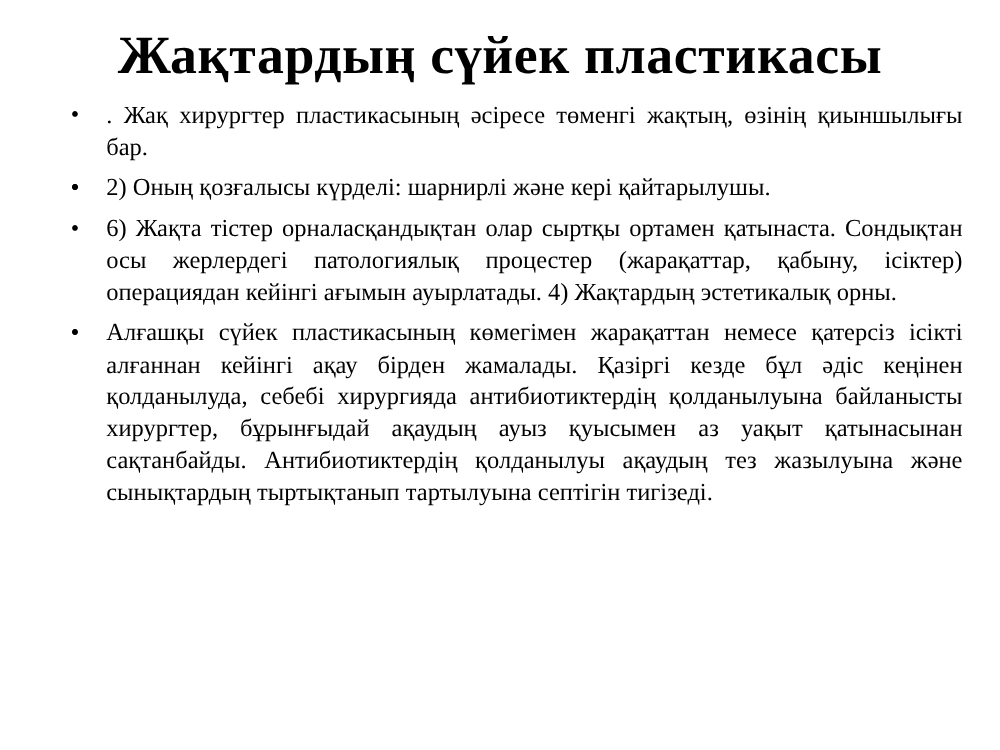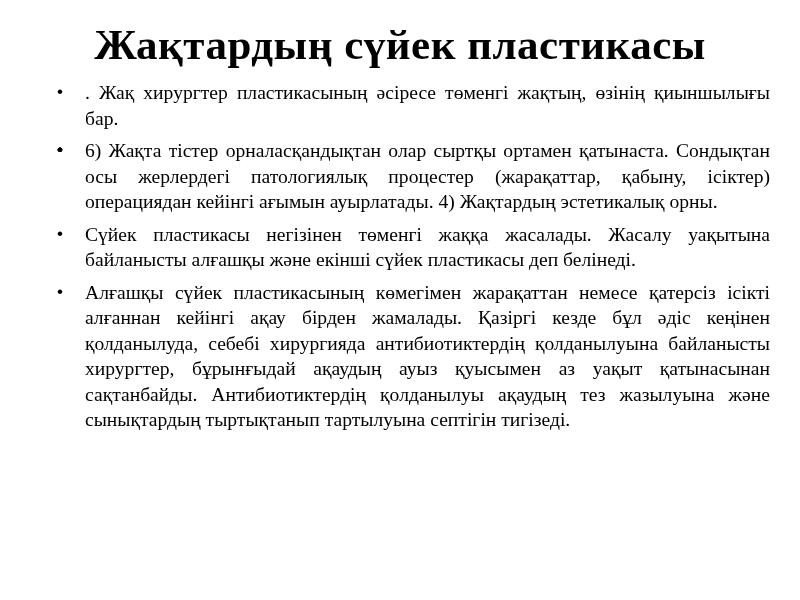--- a/index.html
+++ b/index.html
@@ -62,27 +62,27 @@
       <span class="bullet-text">. Жақ хирургтер пластикасының әсіресе төменгі жақтың, өзінің қиыншылығы бар.</span>
     </li>
     <li class="bullet-item">
       <span class="bullet-marker">•</span>
     </li>
     <li class="bullet-item">
       <span class="bullet-marker">•</span>
     </li>
     <li class="bullet-item">
       <span class="bullet-marker">•</span>
+      <span class="bullet-text">2) Оның қозғалысы күрделі: шарнирлі және кері қайтарылушы.</span>
     </li>
     <li class="bullet-item">
       <span class="bullet-marker">•</span>
       <span class="bullet-text">6) Жақта тістер орналасқандықтан олар сыртқы ортамен қатынаста. Сондықтан осы жерлердегі патологиялық процестер (жарақаттар, қабыну, ісіктер) операциядан кейінгі ағымын ауырлатады. 4) Жақтардың эстетикалық орны.</span>
     </li>
     <li class="bullet-item">
       <span class="bullet-marker">•</span>
-      <span class="bullet-text">Сүйек пластикасы негізінен төменгі жаққа жасалады. Жасалу уақытына байланысты алғашқы және екінші сүйек пластикасы деп белінеді.</span>
     </li>
     <li class="bullet-item">
       <span class="bullet-marker">•</span>
       <span class="bullet-text">Алғашқы сүйек пластикасының көмегімен жарақаттан немесе қатерсіз ісікті алғаннан кейінгі ақау бірден жамалады. Қазіргі кезде бұл әдіс кеңінен қолданылуда, себебі хирургияда антибиотиктердің қолданылуына байланысты хирургтер, бұрынғыдай ақаудың ауыз қуысымен аз уақыт қатынасынан сақтанбайды. Антибиотиктердің қолданылуы ақаудың тез жазылуына және сынықтардың тыртықтанып тартылуына септігін тигізеді.</span>
     </li>
   </ul>
 </div>
 
 </body></html>

